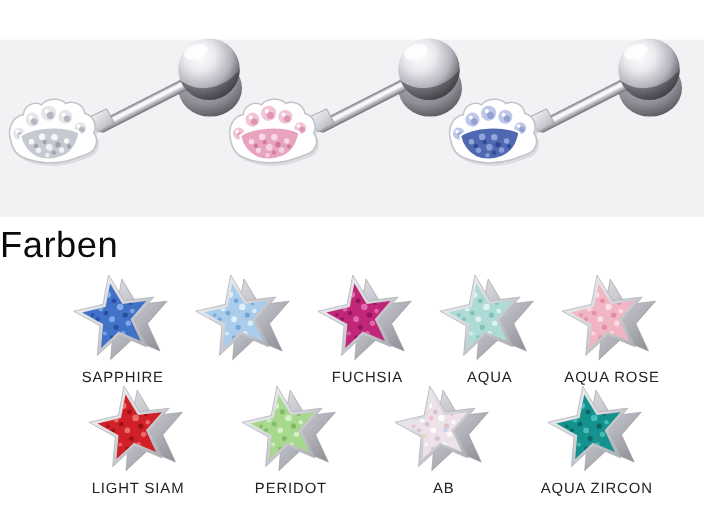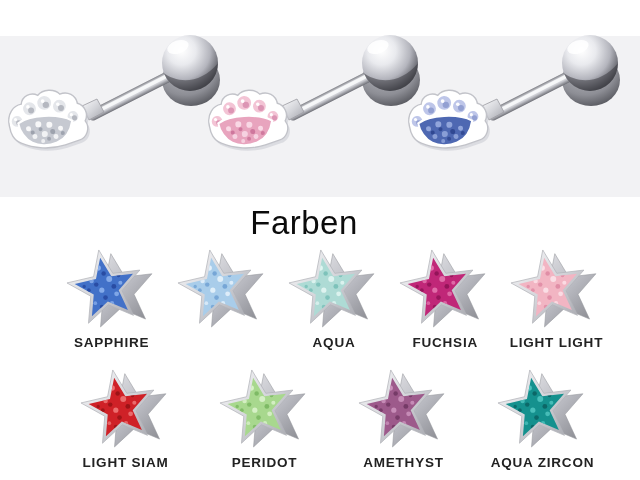--- a/index.html
+++ b/index.html
@@ -4,28 +4,28 @@
 <style>
   html,body{margin:0;padding:0;}
   body{width:640px;height:480px;overflow:hidden;background:#ffffff;
        font-family:"Liberation Sans","DejaVu Sans",sans-serif;}
   .page{position:relative;width:640px;height:480px;background:#ffffff;}
   .photo-band{position:absolute;left:0;top:36px;width:640px;height:161px;}
   .barbell{position:absolute;top:30px;width:220px;height:160px;overflow:visible;}
   .barbell.b1{left:0;}
   .barbell.b2{left:200px;}
   .barbell.b3{left:400px;}
-  .section-title{position:absolute;top:204px;left:0;width:608px;text-align:center;
+  .section-title{position:absolute;top:204px;left:0;width:608px;text-align:left;
        font-size:33px;font-weight:400;color:#0b0b0b;letter-spacing:0.5px;}
   .star-row{position:absolute;left:56px;width:556px;display:flex;}
   .star-row.r1{top:242px;}
-  .star-row.r2{top:362px;}
+  .star-row.r2{top:343px;}
   .star-cell{flex:1;display:flex;flex-direction:column;align-items:center;}
   .star{width:102px;height:88px;overflow:visible;}
-  .star-label{margin-top:5px;font-size:13.5px;font-weight:700;color:#222222;
+  .star-label{margin-top:5px;font-size:13.5px;font-weight:400;color:#222222;
        letter-spacing:0.8px;white-space:nowrap;}
   .defs-svg{position:absolute;width:0;height:0;}
 </style>
 </head>
 <body>
 
 <div class="page">
 
   <svg class="defs-svg" aria-hidden="true">
     <defs>
@@ -168,57 +168,57 @@
           <use href="#star3d" xlink:href="#star3d" width="110" height="95"></use>
         </svg>
       <div class="star-label">SAPPHIRE</div>
     </div>
     <div class="star-cell">
       <svg class="star" viewBox="0 0 110 95" style="--base: #a9cdea; --deep: #6d9fd2; --light: #eaf4fc;">
           <use href="#star3d" xlink:href="#star3d" width="110" height="95"></use>
         </svg>
     </div>
     <div class="star-cell">
+      <svg class="star" viewBox="0 0 110 95" style="--base: #c02778; --deep: #8c1254; --light: #e57ab2;">
+          <use href="#star3d" xlink:href="#star3d" width="110" height="95"></use>
+        </svg>
+      <div class="star-label">FUCHSIA</div>
+    </div>
+    <div class="star-cell">
       <svg class="star" viewBox="0 0 110 95" style="--base: #aedbd5; --deep: #74bdb5; --light: #e6f7f4;">
           <use href="#star3d" xlink:href="#star3d" width="110" height="95"></use>
         </svg>
       <div class="star-label">AQUA</div>
     </div>
     <div class="star-cell">
-      <svg class="star" viewBox="0 0 110 95" style="--base: #c02778; --deep: #8c1254; --light: #e57ab2;">
-          <use href="#star3d" xlink:href="#star3d" width="110" height="95"></use>
-        </svg>
-      <div class="star-label">FUCHSIA</div>
-    </div>
-    <div class="star-cell">
       <svg class="star" viewBox="0 0 110 95" style="--base: #f2b5c3; --deep: #dd87a1; --light: #fce5eb;">
           <use href="#star3d" xlink:href="#star3d" width="110" height="95"></use>
         </svg>
-      <div class="star-label">LIGHT LIGHT</div>
+      <div class="star-label">AQUA ROSE</div>
     </div>
   </div>
 
   <div class="star-row r2">
     <div class="star-cell">
       <svg class="star" viewBox="0 0 110 95" style="--base: #cf2127; --deep: #931114; --light: #f07d7d;">
           <use href="#star3d" xlink:href="#star3d" width="110" height="95"></use>
         </svg>
       <div class="star-label">LIGHT SIAM</div>
     </div>
     <div class="star-cell">
       <svg class="star" viewBox="0 0 110 95" style="--base: #a8d88e; --deep: #77b55e; --light: #def4d0;">
           <use href="#star3d" xlink:href="#star3d" width="110" height="95"></use>
         </svg>
       <div class="star-label">PERIDOT</div>
     </div>
     <div class="star-cell">
-      <svg class="star" viewBox="0 0 110 95" style="--base: #9d5a8b; --deep: #6f3560; --light: #cf97c0;">
-          <use href="#star3d" xlink:href="#star3d" width="110" height="95"></use>
-        </svg>
-      <div class="star-label">AMETHYST</div>
+      <svg class="star" viewBox="0 0 110 95" style="--base: #ece2e7; --deep: #d6bccb; --light: #ffffff; --s1: #f4b9cd; --s2: #bdd3f0; --s3: #f2d9a4;">
+          <use href="#star3d" xlink:href="#star3d" width="110" height="95"></use>
+        </svg>
+      <div class="star-label">AB</div>
     </div>
     <div class="star-cell">
       <svg class="star" viewBox="0 0 110 95" style="--base: #15918e; --deep: #0a5f60; --light: #52c7c2;">
           <use href="#star3d" xlink:href="#star3d" width="110" height="95"></use>
         </svg>
       <div class="star-label">AQUA ZIRCON</div>
     </div>
   </div>
 
 </div>

